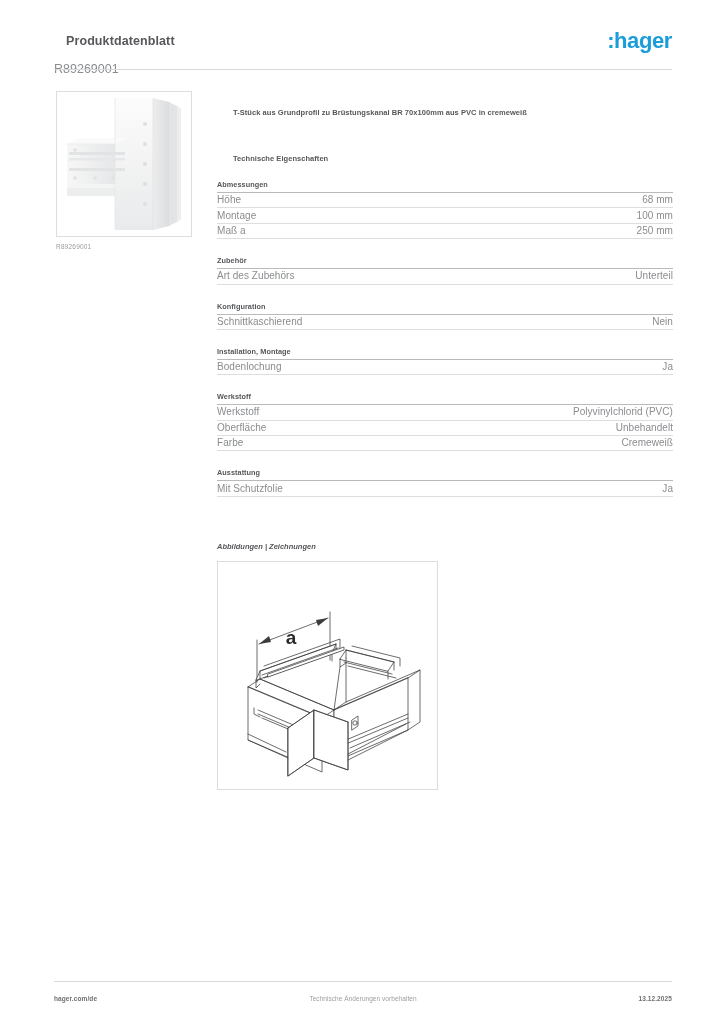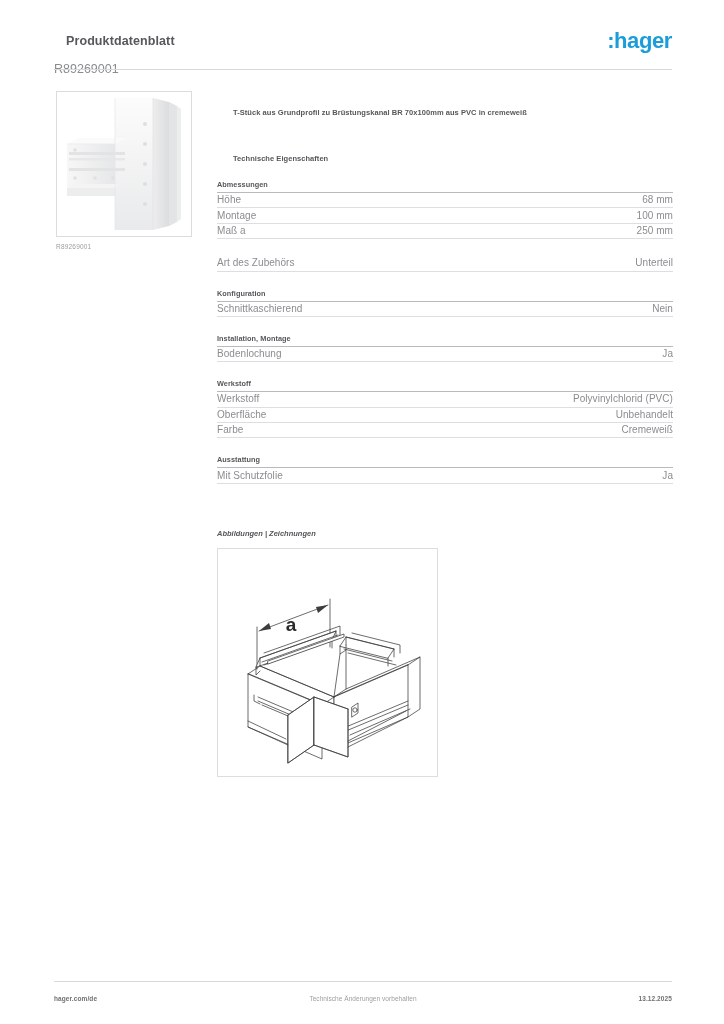--- a/index.html
+++ b/index.html
@@ -290,20 +290,21 @@
           <span class="spec-label">Montage</span>
           <span class="spec-value">100 mm</span>
         </div>
         <div class="spec-row">
           <span class="spec-label">Maß a</span>
           <span class="spec-value">250 mm</span>
         </div>
       </div>
 
       <div class="spec-group">
+        <div class="group-head">Zubehör</div>
         <div class="spec-row">
           <span class="spec-label">Art des Zubehörs</span>
           <span class="spec-value">Unterteil</span>
         </div>
       </div>
 
       <div class="spec-group">
         <div class="group-head">Konfiguration</div>
         <div class="spec-row">
           <span class="spec-label">Schnittkaschierend</span>

